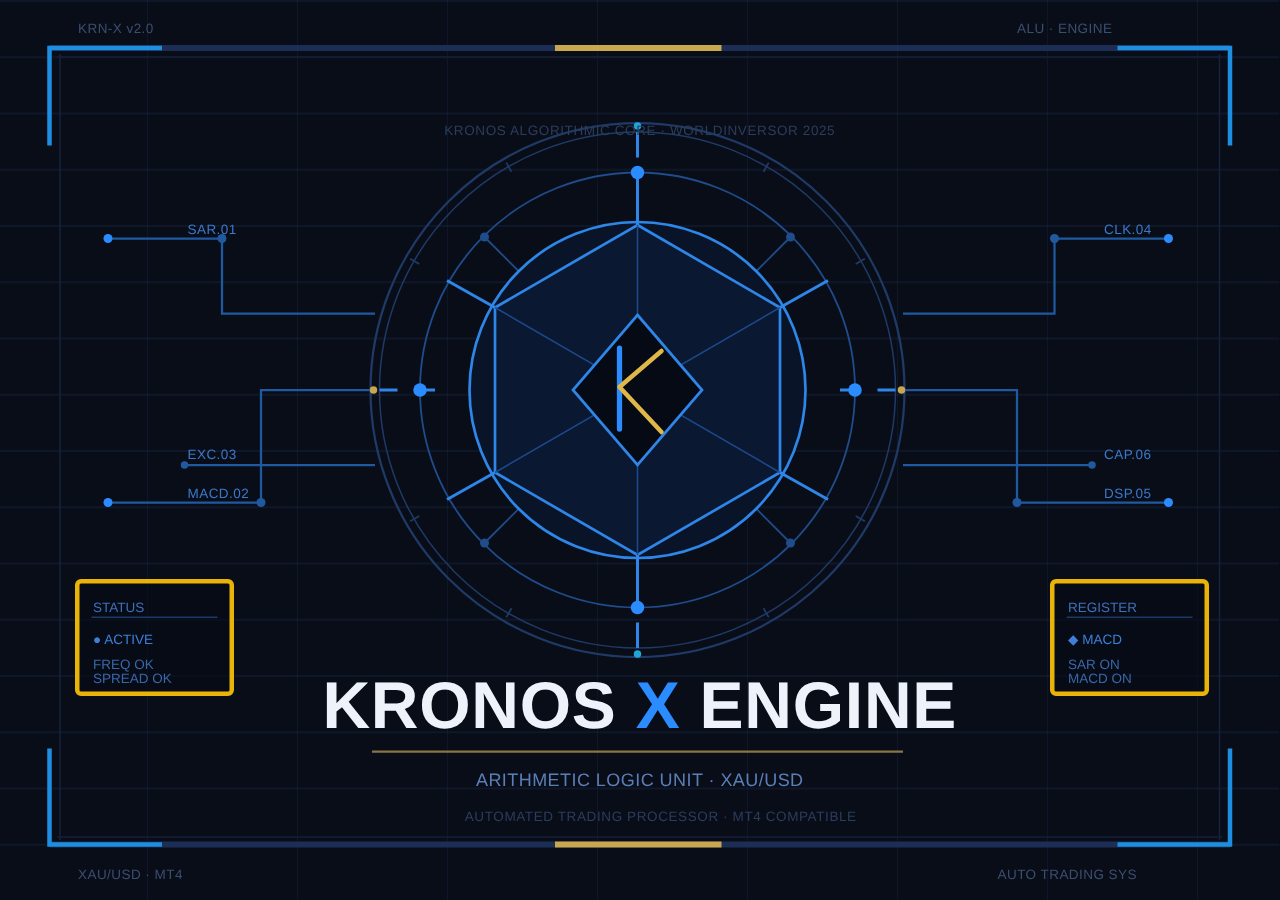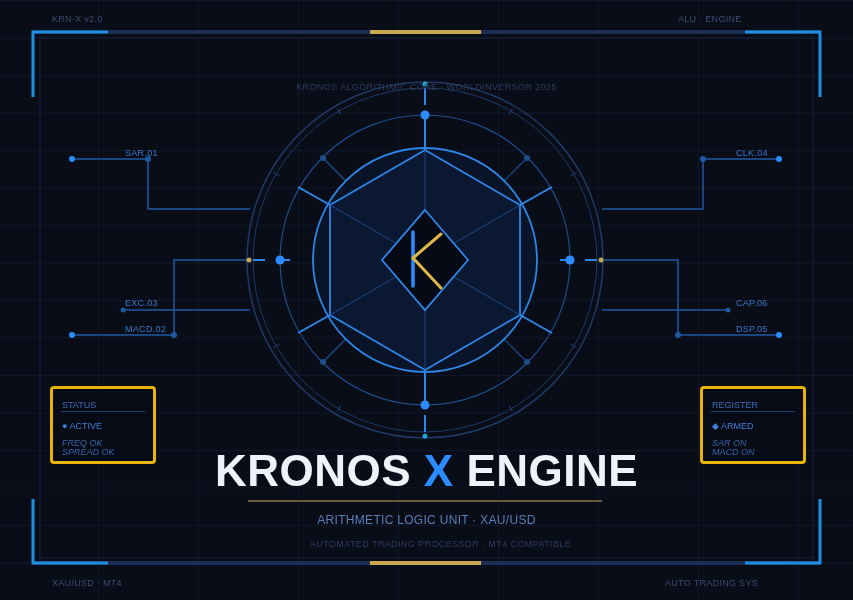--- a/index.html
+++ b/index.html
@@ -19,21 +19,21 @@
   .lbl { position:absolute; font-size:9px; letter-spacing:0.3px; white-space:nowrap; }
   .corner-lbl { color:#3a4e70; font-size:9px; }
   .node-lbl { color:#3a78c8; font-size:9px;margin-left:48px; }
   .panel {
     position:absolute; border:3px solid #eab308; border-radius:4px;
     background:rgba(5,10,22,0.6);
   }
   .panel .ptitle { position:absolute; left:9px; top:11px; color:#3f6fb8; font-size:9px; }
   .panel .psep { position:absolute; left:8px; right:8px; top:22px; height:1px; background:#1f3a66; }
   .panel .pstate { position:absolute; left:9px; top:32px; color:#3f7fd8; font-size:9px; }
-  .panel .pline { position:absolute; left:9px; color:#3a66a8; font-size:9px; line-height:9px;font-style:italic; }
+  .panel .pline { position:absolute; left:9px; color:#3a66a8; font-size:9px; line-height:9px; }
   .title {
     position:absolute; left:0; width:853px; top:446px; text-align:center;
     font-size:44px; font-weight:bold; color:#eef3fb; letter-spacing:0.5px;
   }
   .title .x { color:#2b8cff; }
   .subtitle { position:absolute; left:0; width:853px; top:513px; text-align:center; color:#5a7fb8; font-size:12px; letter-spacing:0.3px; }
   .tagline { position:absolute; left:0; width:853px; top:539px; text-align:center; color:#2b3d5c; font-size:9px; letter-spacing:0.4px;padding-left:14px; }
   .header-sub { position:absolute; left:0; width:853px; top:50px; text-align:center; color:#2b3d5c; font-size:9px; letter-spacing:0.4px;margin-top:32px; }
 </style>
 </head>
@@ -167,21 +167,21 @@
   <span class="ptitle">STATUS</span>
   <div class="psep"></div>
   <span class="pstate">● ACTIVE</span>
   <span class="pline" style="top:50px">FREQ OK</span>
   <span class="pline" style="top:59px">SPREAD OK</span>
 </div>
 
 <div class="panel" style="left:700px;top:386px;width:100px;height:72px">
   <span class="ptitle">REGISTER</span>
   <div class="psep"></div>
-  <span class="pstate">◆ ARMED</span>
+  <span class="pstate">◆ MACD</span>
   <span class="pline" style="top:50px">SAR ON</span>
   <span class="pline" style="top:59px">MACD ON</span>
 </div>
 
 <div class="title">
   <span>KRONOS</span>
   <span class="x">X</span>
   <span>ENGINE</span>
 </div>
 <div class="subtitle">ARITHMETIC LOGIC UNIT · XAU/USD</div>

